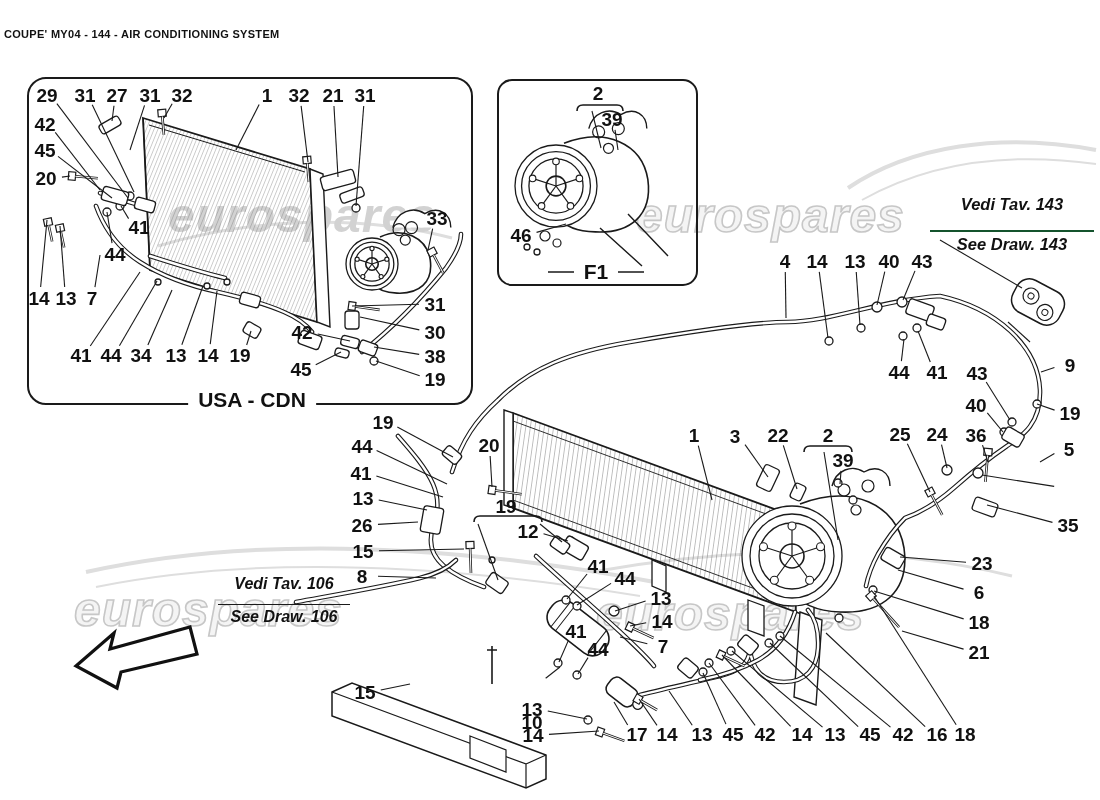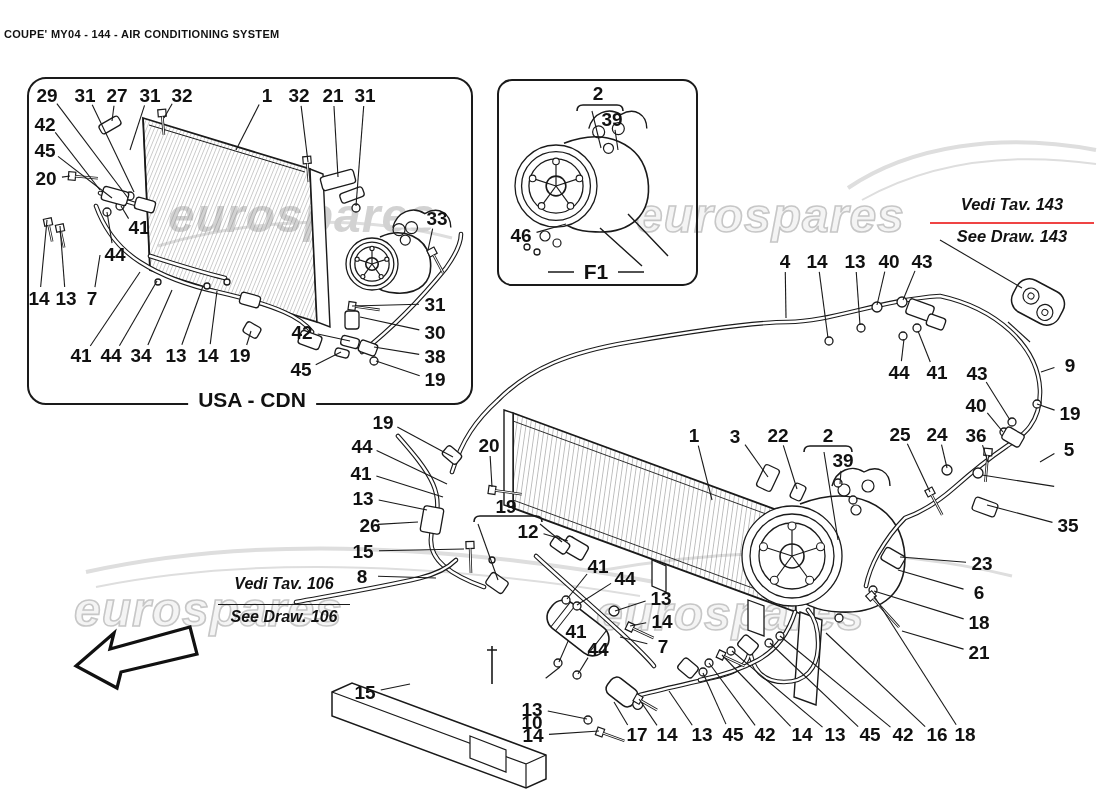--- a/index.html
+++ b/index.html
@@ -12,21 +12,21 @@
   .usa-label{position:absolute;left:252px;top:400px;transform:translate(-50%,-50%);
              background:#fff;padding:0 10px;font-weight:bold;font-size:21px;z-index:6;}
   .f1-label{position:absolute;left:596px;top:272px;transform:translate(-50%,-50%);
             background:#fff;padding:0 6px;font-weight:bold;font-size:21px;z-index:6;}
   .notebox{position:absolute;left:28px;top:430px;width:244px;height:92px;border:2px solid #1a1a1a;
            border-radius:16px;display:flex;flex-direction:column;justify-content:center;
            text-align:center;font-weight:bold;font-size:12.5px;line-height:1.28;z-index:6;background:#fff;}
   .nb-gap{height:7px;}
   .ref143{position:absolute;left:930px;top:196px;width:164px;font-style:italic;font-weight:bold;
           font-size:16.5px;line-height:1;text-align:center;z-index:6;}
-  .ref143 .l1{padding-bottom:9px;border-bottom:2px solid #ef4444;}
+  .ref143 .l1{padding-bottom:17px;border-bottom:2px solid #14532d;}
   .ref143 .l2{padding-top:4px;}
   .ref106{position:absolute;left:218px;top:576px;width:132px;font-style:italic;font-weight:bold;
           font-size:16px;line-height:1;text-align:center;z-index:6;}
   .ref106 .l1{padding-bottom:12px;border-bottom:1.5px solid #1a1a1a;}
   .ref106 .l2{padding-top:4px;text-align:center;}
 </style>
 </head>
 <body>
 
 <div class="stage">
@@ -547,21 +547,21 @@
       <div class="callout" style="left: 1070px; top: 488px; margin-left: 40px;">37</div>
       <div class="callout" style="left: 1068px; top: 525px;">35</div>
       <div class="callout" style="left: 982px; top: 563px;">23</div>
       <div class="callout" style="left: 979px; top: 592px;">6</div>
       <div class="callout" style="left: 979px; top: 622px;">18</div>
       <div class="callout" style="left: 979px; top: 652px;">21</div>
       <div class="callout" style="left: 383px; top: 422px;">19</div>
       <div class="callout" style="left: 362px; top: 446px;">44</div>
       <div class="callout" style="left: 361px; top: 473px;">41</div>
       <div class="callout" style="left: 363px; top: 498px;">13</div>
-      <div class="callout" style="left: 362px; top: 525px; margin-left: 8px;">26</div>
+      <div class="callout" style="left: 362px; top: 525px;">26</div>
       <div class="callout" style="left: 363px; top: 551px;">15</div>
       <div class="callout" style="left: 362px; top: 576px;">8</div>
       <div class="callout" style="left: 489px; top: 445px;">20</div>
       <div class="callout" style="left: 506px; top: 506px;">19</div>
       <div class="callout" style="left: 528px; top: 531px;">12</div>
       <div class="callout" style="left: 598px; top: 566px;">41</div>
       <div class="callout" style="left: 625px; top: 578px;">44</div>
       <div class="callout" style="left: 661px; top: 598px;">13</div>
       <div class="callout" style="left: 662px; top: 621px;">14</div>
       <div class="callout" style="left: 663px; top: 646px;">7</div>

